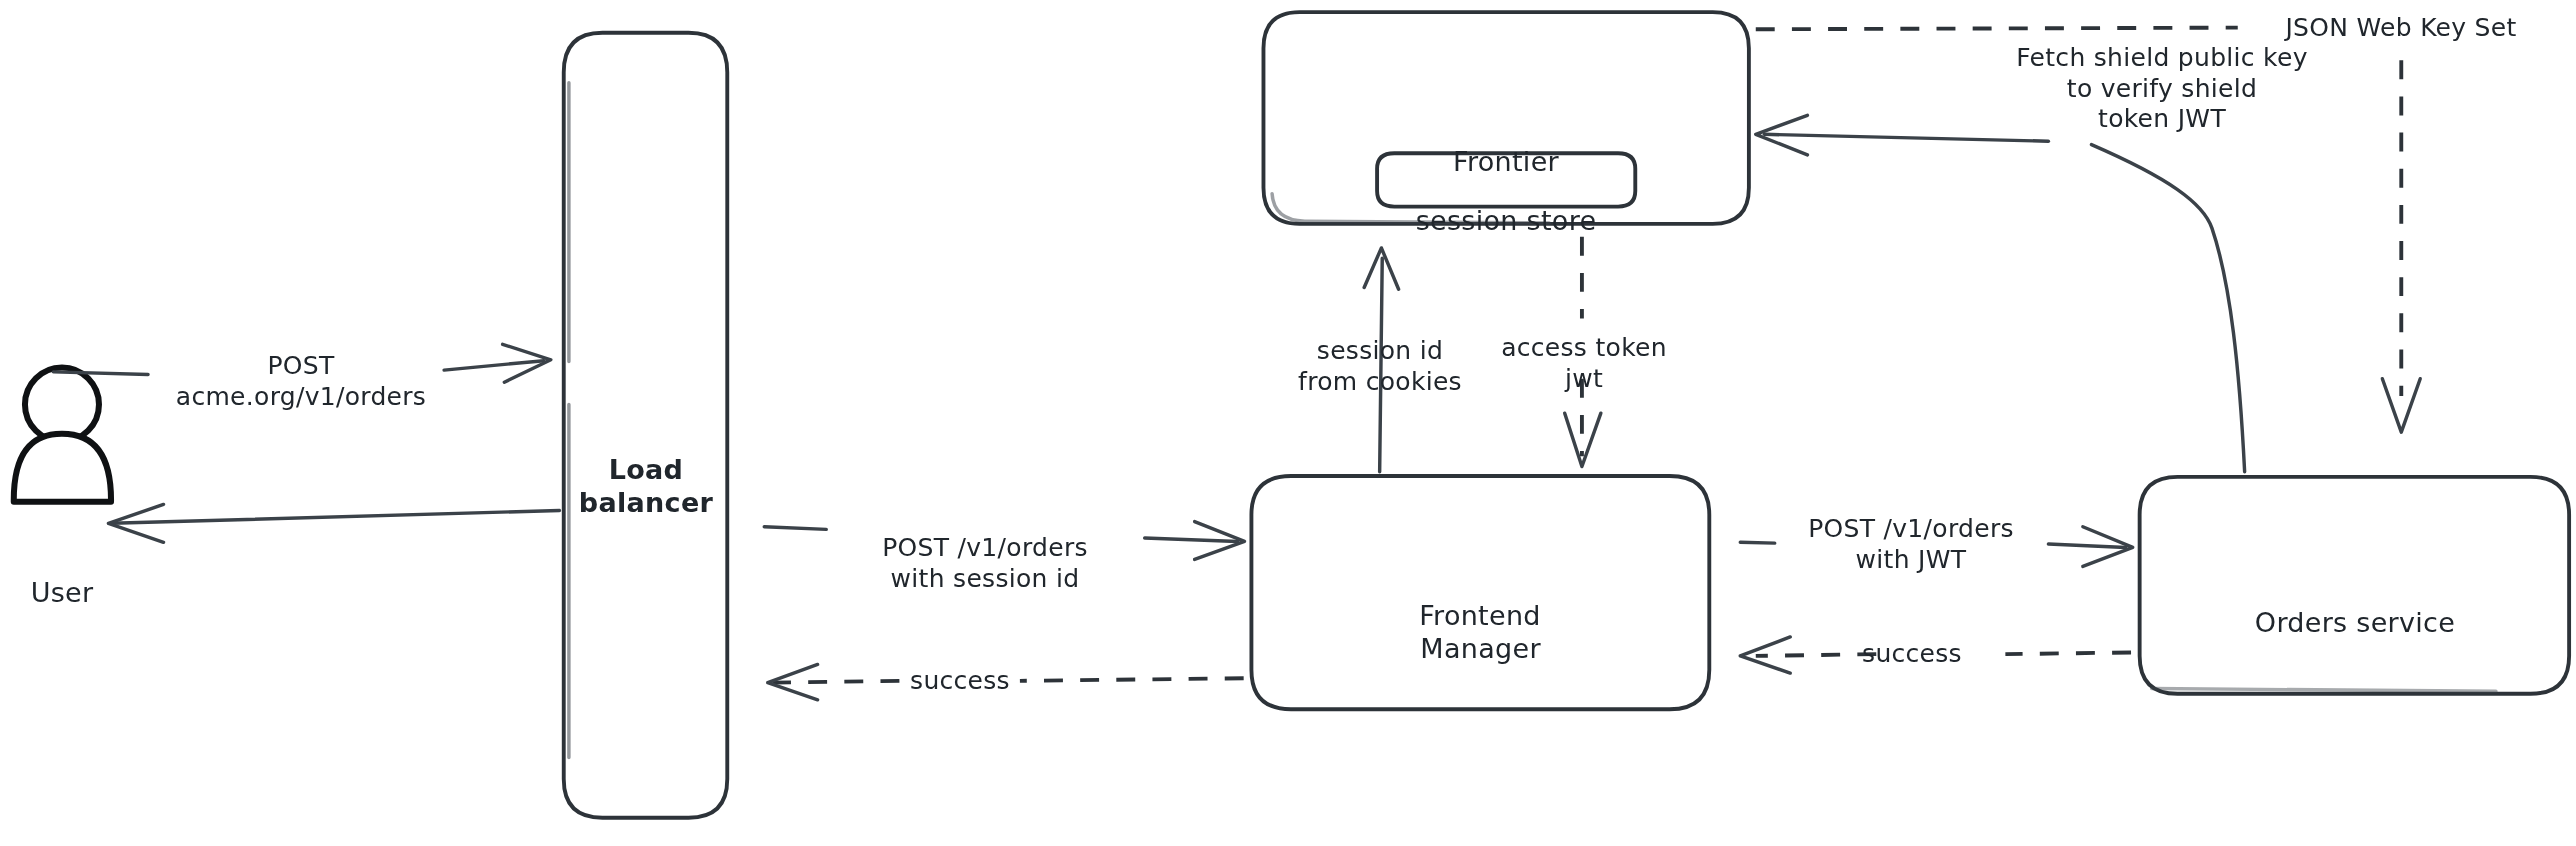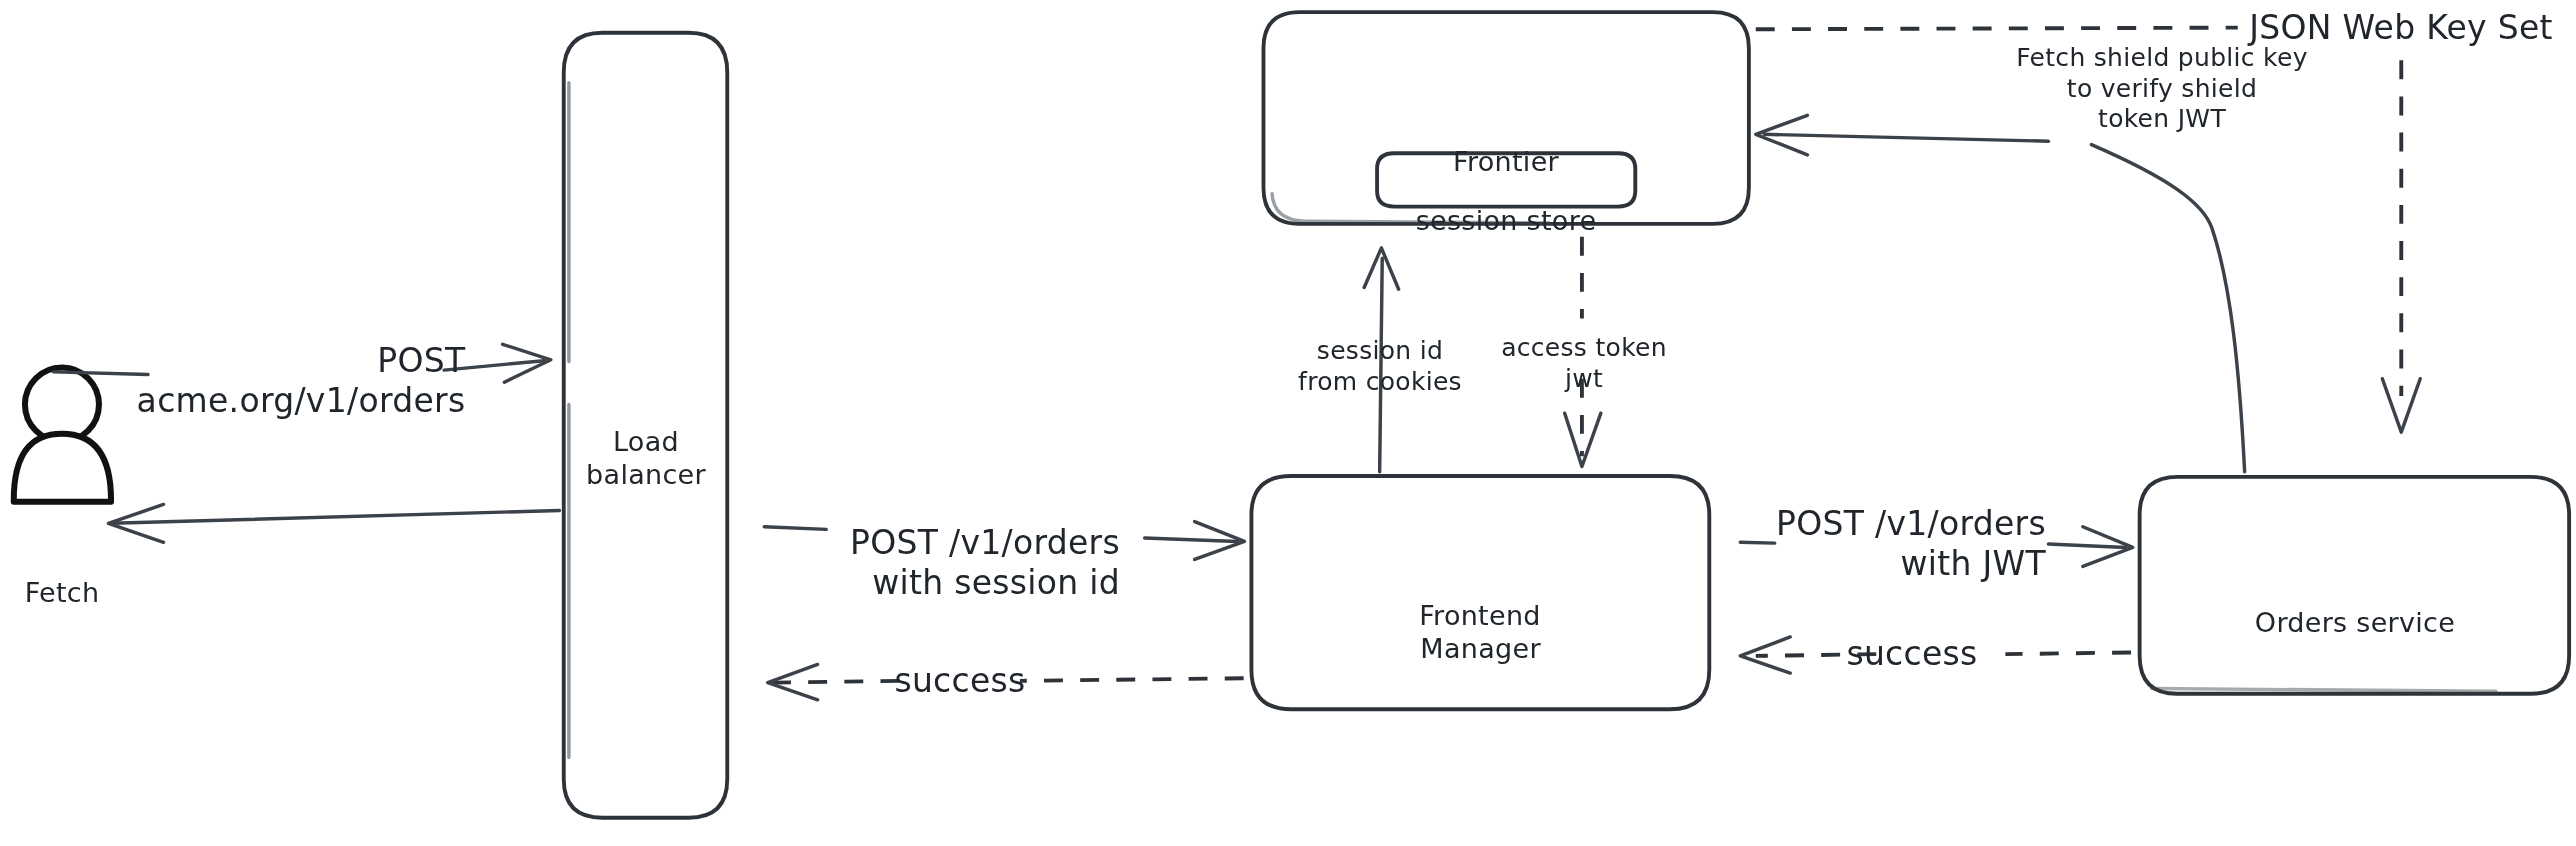--- a/index.html
+++ b/index.html
@@ -63,22 +63,21 @@
     white-space: pre;
     text-align: center;
     transform: translate(-50%, -50%);
     pointer-events: none;
   }
   .lbl.node-label {
     font-size: 27px;
     margin-top: 39px;
   }
   .lbl.edge-label {
-    font-size: 33px;
-    text-align: right;
+    font-size: 25px;
   }
   .lbl.small-label {
     font-size: 25px;
   }
 </style>
 </head>
 <body>
 
 <div id="canvas">
 
@@ -169,23 +168,23 @@
       <path class="stroke-thin" d="M 2100 134 L 2040 156 L 2100 180"></path>
     </g>
 
     <g>
       <path class="stroke-dash" d="M 2040 34 L 2600 32"></path>
       <path class="stroke-dash" d="M 2790 70 L 2790 460"></path>
       <path class="stroke-thin" d="M 2768 440 L 2790 502 L 2812 440"></path>
     </g>
   </svg>
 
-  <div class="lbl node-label" style="left:62px; top:554px;">Fetch</div>
-
-  <div class="lbl node-label" style="left:646px; top:420px;"><span>Load</span>
+  <div class="lbl node-label" style="left:62px; top:554px;">User</div>
+
+  <div class="lbl node-label" style="left:646px; top:448px;font-weight:bold;"><span>Load</span>
 <span>balancer</span></div>
 
   <div class="lbl node-label" style="left:1506px; top:123px;">Frontier</div>
 
   <div class="lbl node-label" style="left:1506px; top:182px;">session store</div>
 
   <div class="lbl node-label" style="left:1480px; top:594px;text-align:right;"><span>Frontend</span>
 <span>Manager</span></div>
 
   <div class="lbl node-label" style="left:2355px; top:584px;">Orders service</div>

